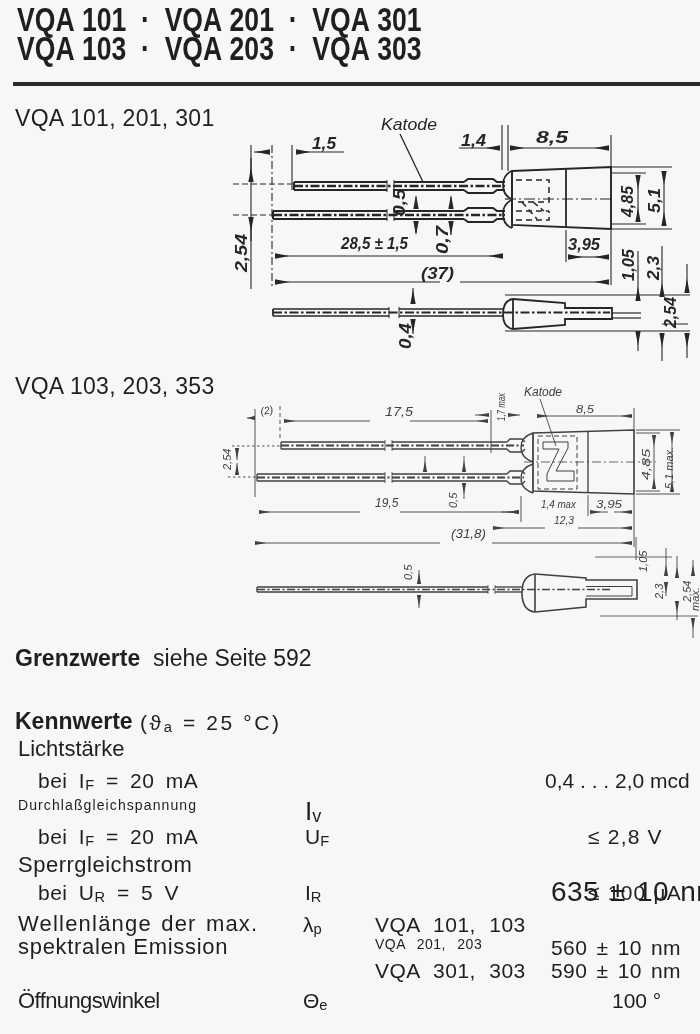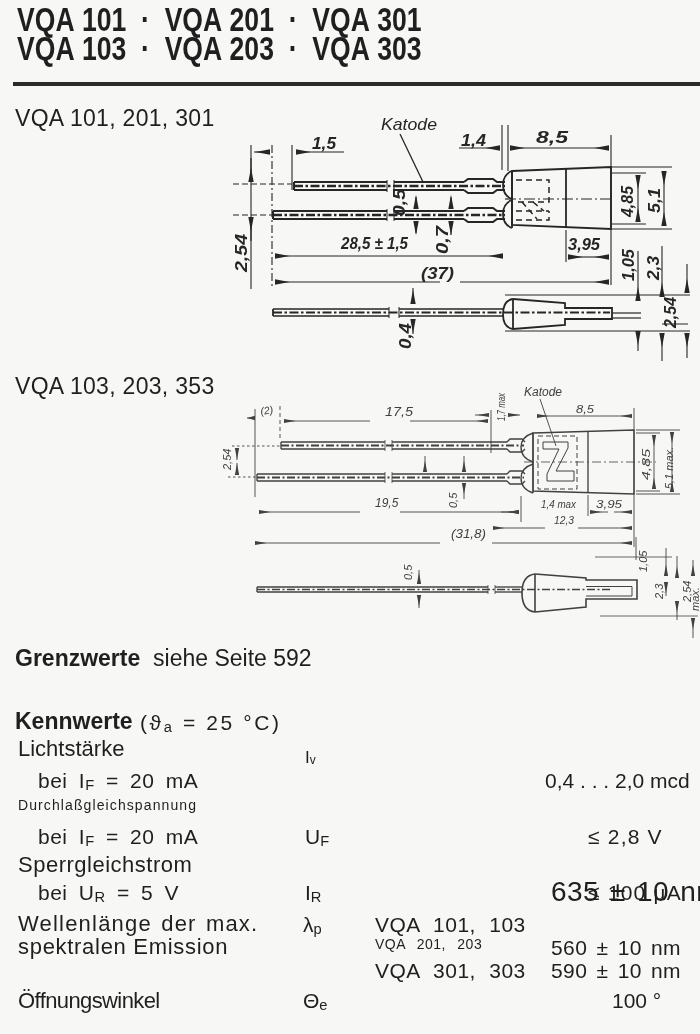--- a/index.html
+++ b/index.html
@@ -405,21 +405,21 @@
 
 <div class="t" style="left:15px;top:647px;font-size:23px"><b>Grenzwerte</b>&nbsp; siehe Seite 592</div>
 
 <div class="t" style="left:15px;top:710px;font-size:23px"><b>Kennwerte</b></div>
 <div class="t" style="left:140px;top:712px;font-size:21px;letter-spacing:2.6px">(ϑ<sub>a</sub> = 25&nbsp;°C)</div>
 
 <div class="t" style="left:18px;top:738px;font-size:22px">Lichtstärke</div>
 
 <div class="t" style="left:38px;top:770px;font-size:21px;word-spacing:5px;letter-spacing:0.5px">bei I<sub>F</sub> = 20 mA</div>
 
-<div class="t" style="left:305px;top:749px;font-size:17px">I<sub>v</sub></div>
+<div class="t" style="left:305px;top:798px;font-size:26px">I<sub>v</sub></div>
 
 <div class="t" style="left:545px;top:770px;font-size:21px">0,4 . . . 2,0 mcd</div>
 
 <div class="t" style="left:18px;top:798px;font-size:14px;letter-spacing:1.1px">Durchlaßgleichspannung</div>
 
 <div class="t" style="left:38px;top:826px;font-size:21px;word-spacing:5px;letter-spacing:0.5px">bei I<sub>F</sub> = 20 mA</div>
 
 <div class="t" style="left:305px;top:826px;font-size:21px">U<sub>F</sub></div>
 
 <div class="t" style="left:588px;top:826px;font-size:21px;letter-spacing:1.2px">≤ 2,8 V</div>

